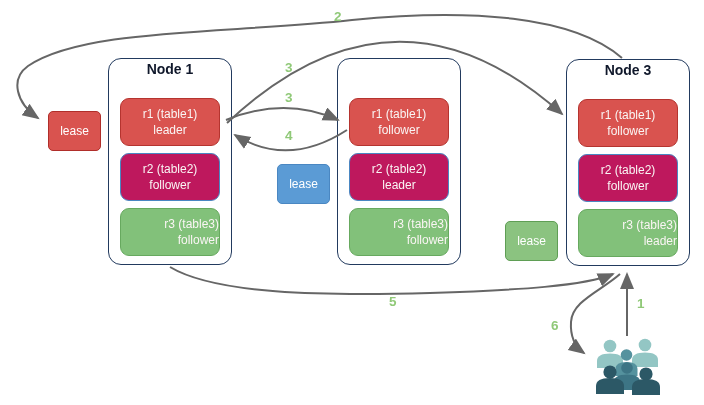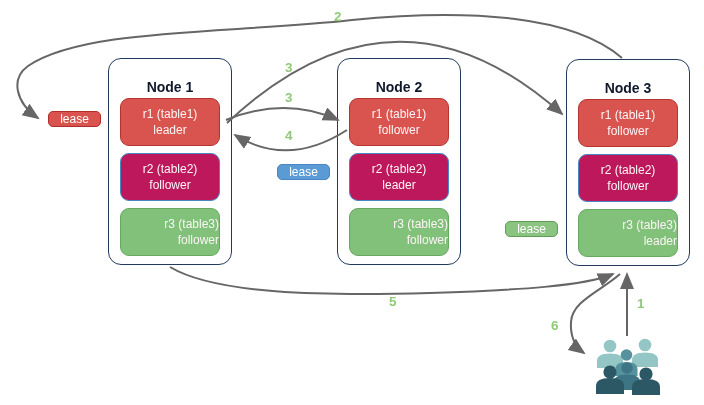--- a/index.html
+++ b/index.html
@@ -5,35 +5,35 @@
   html,body{margin:0;padding:0;}
   body{font-family:"Liberation Sans", sans-serif; background:#ffffff;}
   .canvas{position:relative;width:704px;height:405px;background:#ffffff;overflow:hidden;}
 
   
   .node{position:absolute;width:124px;height:207px;background:#ffffff;
         border:1.6px solid #223a5e;border-radius:13px;box-sizing:border-box;z-index:1;}
   .node.n1{left:108px;top:58px;}
   .node.n2{left:337px;top:58px;}
   .node.n3{left:566px;top:59px;}
-  .node-title{text-align:center;margin-top:20px;font-size:14px;font-weight:bold;color:#10182b;}
+  .node-title{text-align:center;margin-top:2px;font-size:14px;font-weight:bold;color:#10182b;}
 
   
   .replica{position:absolute;left:11px;width:100px;height:48px;border-radius:9px;
            color:#faf5f4;font-size:12px;text-align:center;display:flex;flex-direction:column;
            justify-content:center;line-height:1.35;box-sizing:border-box;border:1px solid transparent;}
   .replica.red{background:#d9534f;border-color:#b5342f;}
   .replica.blue{background:#be185d;border-color:#4a87c2;}
   .replica.green{background:#82c17a;border-color:#67a95f;align-items:flex-end;}
   .replica.p1{top:39px;}
   .replica.p2{top:94px;}
   .replica.p3{top:149px;}
 
   
-  .lease{position:absolute;font-size:12px;color:#ffffff;padding:0 0;width:53px;text-align:center;
+  .lease{position:absolute;font-size:12px;color:#ffffff;padding:12px 0;width:53px;text-align:center;
          border-radius:5px;z-index:3;box-sizing:border-box;}
   .lease.red{left:48px;top:111px;background:#d9534f;border:1.5px solid #b02e2a;}
   .lease.blue{left:277px;top:164px;background:#5b9bd5;border:1.5px solid #4a87c2;}
   .lease.green{left:505px;top:221px;background:#8bc380;border:1.5px solid #5f9e55;}
 
   
   .step{position:absolute;color:#90c978;font-weight:bold;font-size:13.5px;z-index:3;}
   .step.s2{left:334px;top:9px;}
   .step.s3a{left:285px;top:60px;}
   .step.s3b{left:285px;top:90px;}
@@ -60,21 +60,20 @@
       <span>r2 (table2)</span>
       <span>follower</span>
     </div>
     <div class="replica green p3">
       <span>r3 (table3)</span>
       <span>follower</span>
     </div>
   </div>
 
   <div class="node n2">
-    <div class="node-title">Node 2</div>
     <div class="replica red p1">
       <span>r1 (table1)</span>
       <span>follower</span>
     </div>
     <div class="replica blue p2">
       <span>r2 (table2)</span>
       <span>leader</span>
     </div>
     <div class="replica green p3">
       <span>r3 (table3)</span>

